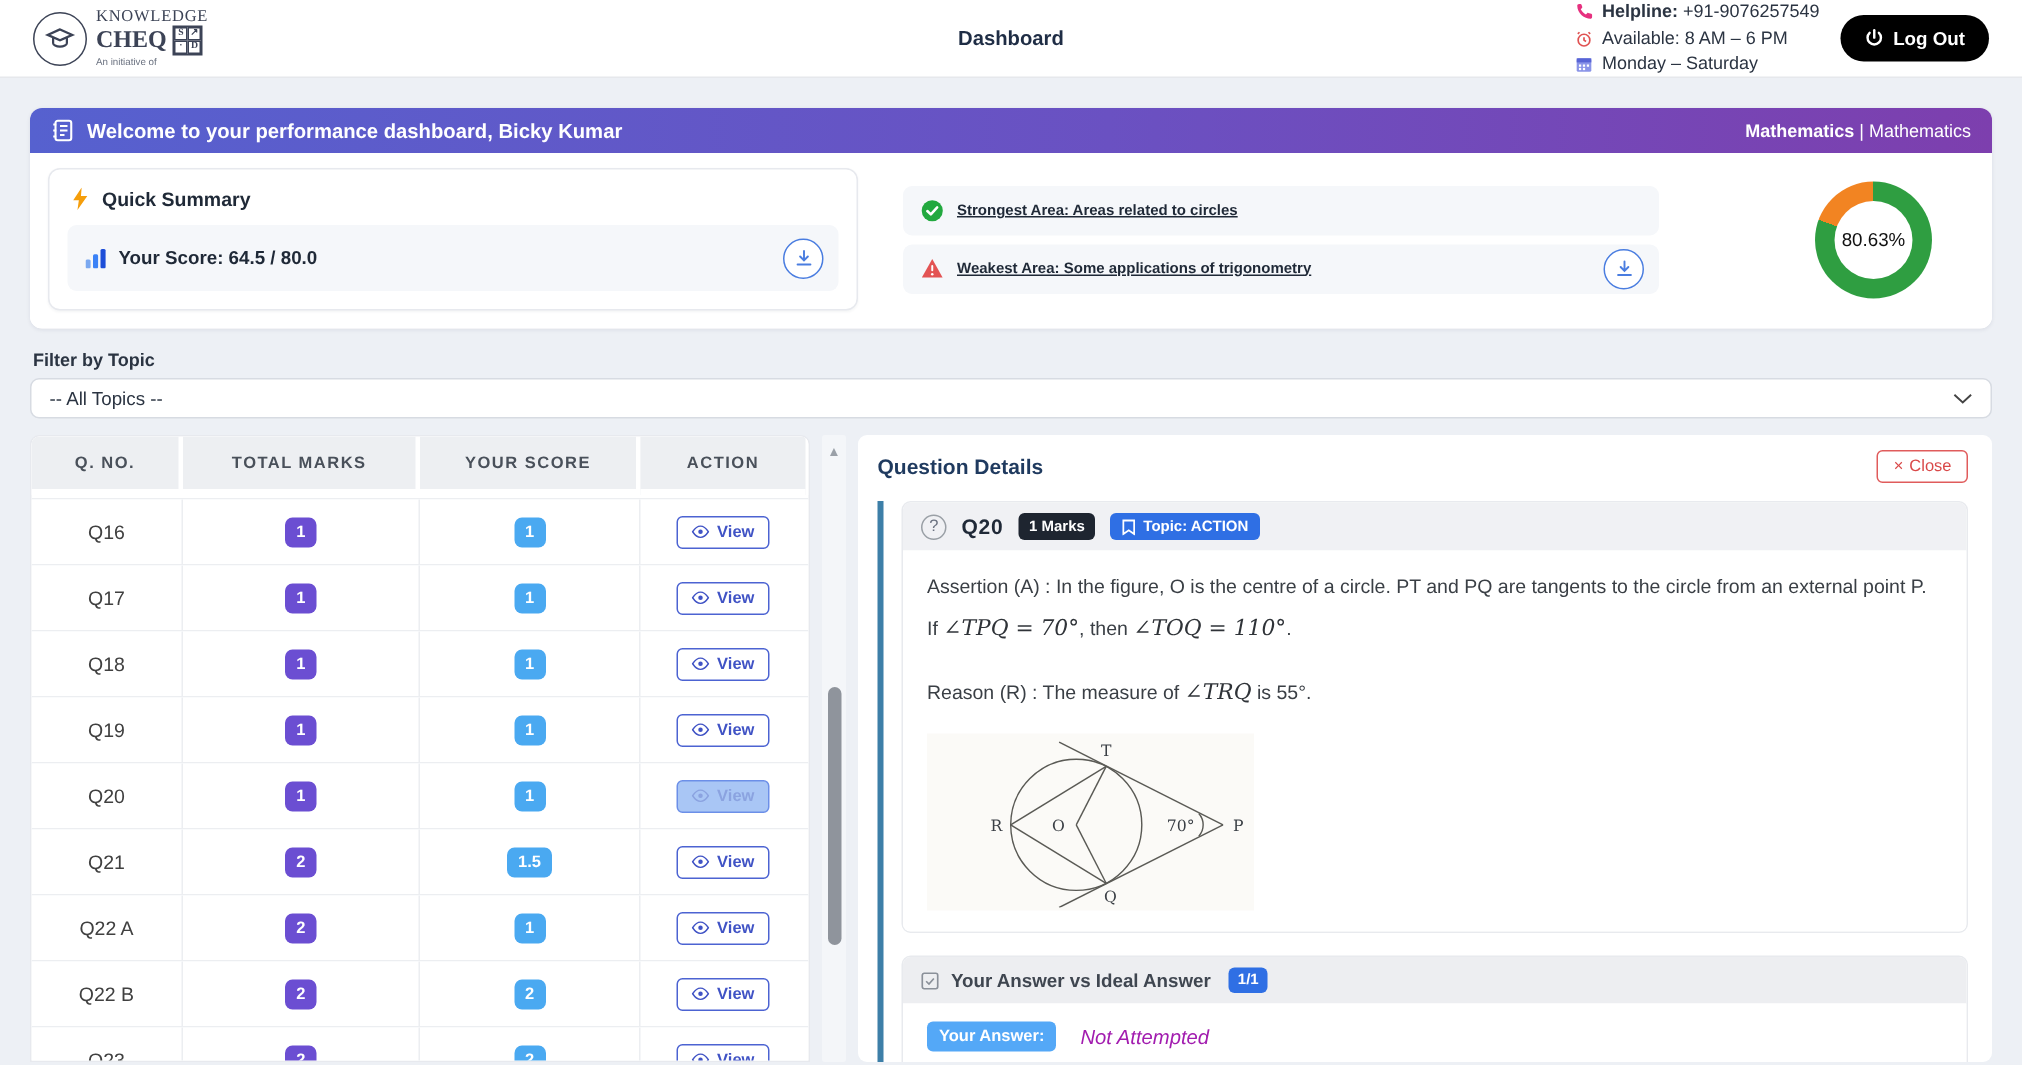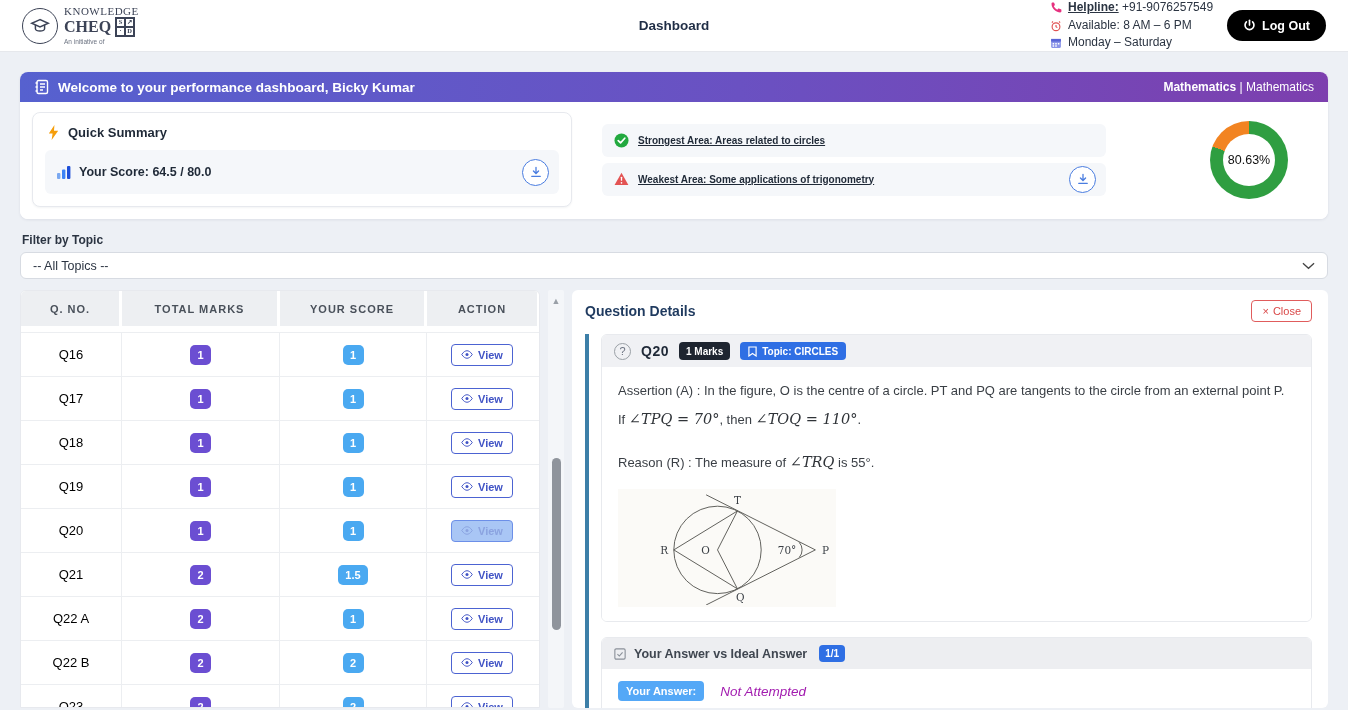--- a/index.html
+++ b/index.html
@@ -17,21 +17,21 @@
   .logo-text .l2 { font-size:16px; font-weight:700; font-family:"Liberation Serif",serif; display:flex; align-items:center; gap:4px;}
   .logo-text .l3 { font-size:6.5px; color:#6b7280; margin-top:2px; }
   .sd-box { display:inline-grid; grid-template-columns:9px 9px; grid-template-rows:9px 9px;
     border:1px solid #3c4356; font-size:6.5px; font-weight:700; }
   .sd-box span { display:flex; align-items:center; justify-content:center; border:.5px solid #3c4356; }
   .topbar-title { position:absolute; left:0; right:0; text-align:center; font-size:13.5px;
     font-weight:700; color:#1f2d45; pointer-events:none; }
   .topbar-right { margin-left:auto; display:flex; align-items:center; gap:14px; z-index:1; }
   .contact { font-size:12px; color:#2b3442; line-height:1.45; }
   .contact .row { display:flex; align-items:center; gap:6px; }
-  .contact b { font-weight:700;text-decoration:underline; }
+  .contact b { font-weight:700; }
   .logout-btn { background:#000; color:#fff; border:none; border-radius:17px; height:31px;
     padding:0 16px; font-size:12.5px; font-weight:700; display:flex; align-items:center; gap:6px; cursor:pointer;
     font-family:"Liberation Sans",sans-serif; }
 
   
   .main { margin:20px 20px 0 20px; }
   .hero { border-radius:8px; overflow:hidden; background:#fff; box-shadow:0 1px 3px rgba(20,30,60,.08); }
   .banner { height:30px; background:linear-gradient(90deg,#5661cf 0%,#6a51c2 55%,#7d3fae 100%);
     color:#fff; display:flex; align-items:center; padding:0 14px; }
   .banner .w-title { font-size:13.5px; font-weight:700; margin-left:8px; }
@@ -69,21 +69,21 @@
     overflow:hidden; height:100%; flex-shrink:0; }
   .thead { display:flex; background:#fff; }
   .th { background:#edeff2; font-size:11px; font-weight:700; letter-spacing:1px; color:#49505a;
     text-align:center; padding:12px 4px 11px; border-right:3px solid #fff; border-bottom:4px solid #fff; }
   .th:last-child { border-right:none; }
   .c1 { width:101px; } .c2 { width:158px; } .c3 { width:147px; } .c4 { width:110px; }
   .spacer-row { height:3px; border-bottom:1px solid #eceef1; }
   .trow { display:flex; align-items:center; height:44px; border-bottom:1px solid #eceef1; background:#fff; }
   .td { display:flex; align-items:center; justify-content:center; height:100%; border-right:1px solid #eceef1; }
   .td:last-child { border-right:none; }
-  .qno { font-size:13px; color:#000000; font-weight:500; }
+  .qno { font-size:13px; color:#404040; font-weight:500; }
   .badge-total { background:#6b4ed2; color:#fff; font-size:11px; font-weight:700; border-radius:5px;
     padding:4px 7px; min-width:21px; text-align:center; }
   .badge-score { background:#4aa9f1; color:#fff; font-size:11px; font-weight:700; border-radius:5px;
     padding:4px 7px; min-width:21px; text-align:center; }
   .view-btn { display:flex; align-items:center; gap:5px; background:#fff; border:1px solid #4c63d2; color:#4053c5;
     font-size:11px; font-weight:600; border-radius:4px; padding:4px 9px; cursor:pointer; font-family:"Liberation Sans",sans-serif; }
   .view-btn.active { background:#a9c6f5; border-color:#6c8fe8; color:#8ba3e0; }
 
   .scrollbar { width:16px; height:100%; background:#f4f6f9; border-radius:2px; position:relative; flex-shrink:0; }
   .scroll-up { position:absolute; top:6px; left:0; right:0; text-align:center; font-size:9px; color:#9aa0a8; cursor:pointer; }
@@ -512,21 +512,21 @@
 
         <div class="qcard">
           <div class="qcard-head">
             <span class="qmark-circle">?</span>
             <span class="qid">Q20</span>
             <span class="badge-marks">1 Marks</span>
             <span class="badge-topic">
               <svg width="9" height="11" viewBox="0 0 10 12">
                   <path d="M1 1h8v10L5 8.3 1 11V1z" fill="none" stroke="#fff" stroke-width="1.3"></path>
                 </svg>
-              <span>Topic: CIRCLES</span>
+              <span>Topic: ACTION</span>
             </span>
           </div>
           <div class="qcard-body">
             <p class="qtext"><span>Assertion (A) : In the figure, O is the centre of a circle. PT and PQ are tangents to the circle from an external point P. If </span><span class="math">∠TPQ = 70°</span><span>, then </span><span class="math">∠TOQ = 110°</span><span>.</span></p>
             <p class="qtext mt10"><span>Reason (R) : The measure of </span><span class="math">∠TRQ</span><span> is 55°.</span></p>
 
             <div class="figure-box">
               <svg width="214" height="114" viewBox="0 0 220 120">
                 <g stroke="#5a5a55" stroke-width="1" fill="none">
                   <circle cx="100" cy="62" r="46"></circle>

